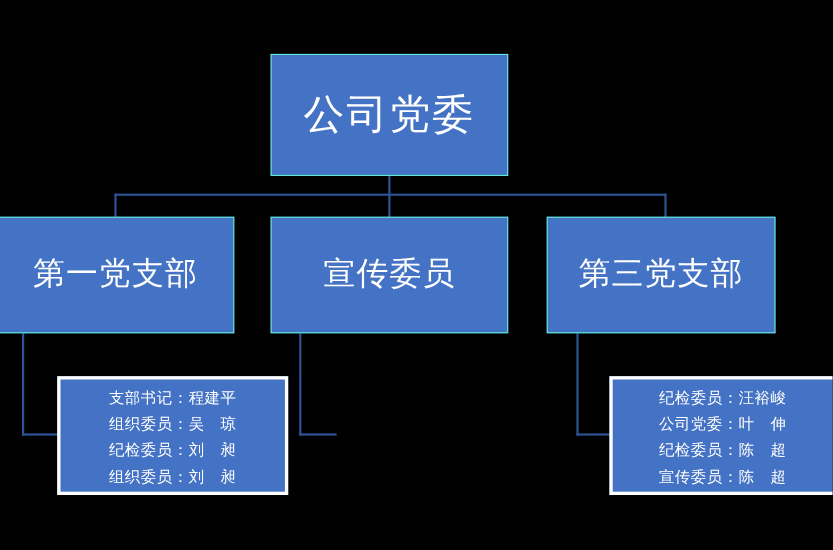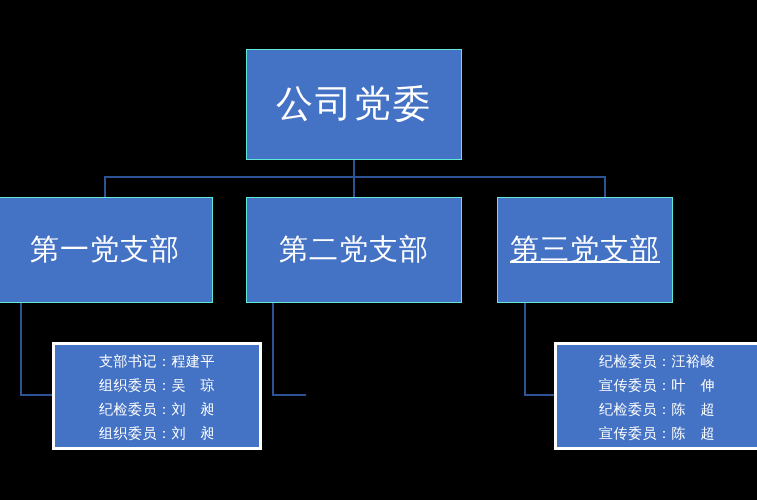--- a/index.html
+++ b/index.html
@@ -40,21 +40,21 @@
   }
 
   .node-branch {
     top: 197px;
     height: 106px;
     font-size: 29px;
     letter-spacing: 1px;
   }
   .branch-1 { left: -3px;  width: 216px; }
   .branch-2 { left: 246px; width: 216px; }
-  .branch-3 { left: 497px; width: 176px; text-decoration: underline; }
+  .branch-3 { left: 497px; width: 208px; }
 
   .node-detail {
     box-sizing: border-box;
     position: absolute;
     background: #4472C4;
     border: 3px solid #FFFFFF;
     color: #FFFFFF;
     top: 342px;
     height: 108px;
     display: flex;
@@ -106,34 +106,34 @@
   <div class="conn hline" style="left:524px; top:394px; width:33px;"></div>
 
   <div class="node node-root">
     <span>公司党委</span>
   </div>
 
   <div class="node node-branch branch-1">
     <span>第一党支部</span>
   </div>
   <div class="node node-branch branch-2">
-    <span>第二党支部</span>
+    <span>宣传委员</span>
   </div>
   <div class="node node-branch branch-3">
     <span>第三党支部</span>
   </div>
 
   <div class="node-detail detail-1">
     <div class="detail-line">支部书记：程建平</div>
     <div class="detail-line">组织委员：吴　琼</div>
     <div class="detail-line">纪检委员：刘　昶</div>
     <div class="detail-line">组织委员：刘　昶</div>
   </div>
 
 
   <div class="node-detail detail-3">
     <div class="detail-line">纪检委员：汪裕峻</div>
-    <div class="detail-line">宣传委员：叶　伸</div>
+    <div class="detail-line">公司党委：叶　伸</div>
     <div class="detail-line">纪检委员：陈　超</div>
     <div class="detail-line">宣传委员：陈　超</div>
   </div>
 
 </div>
 
 </body></html>

